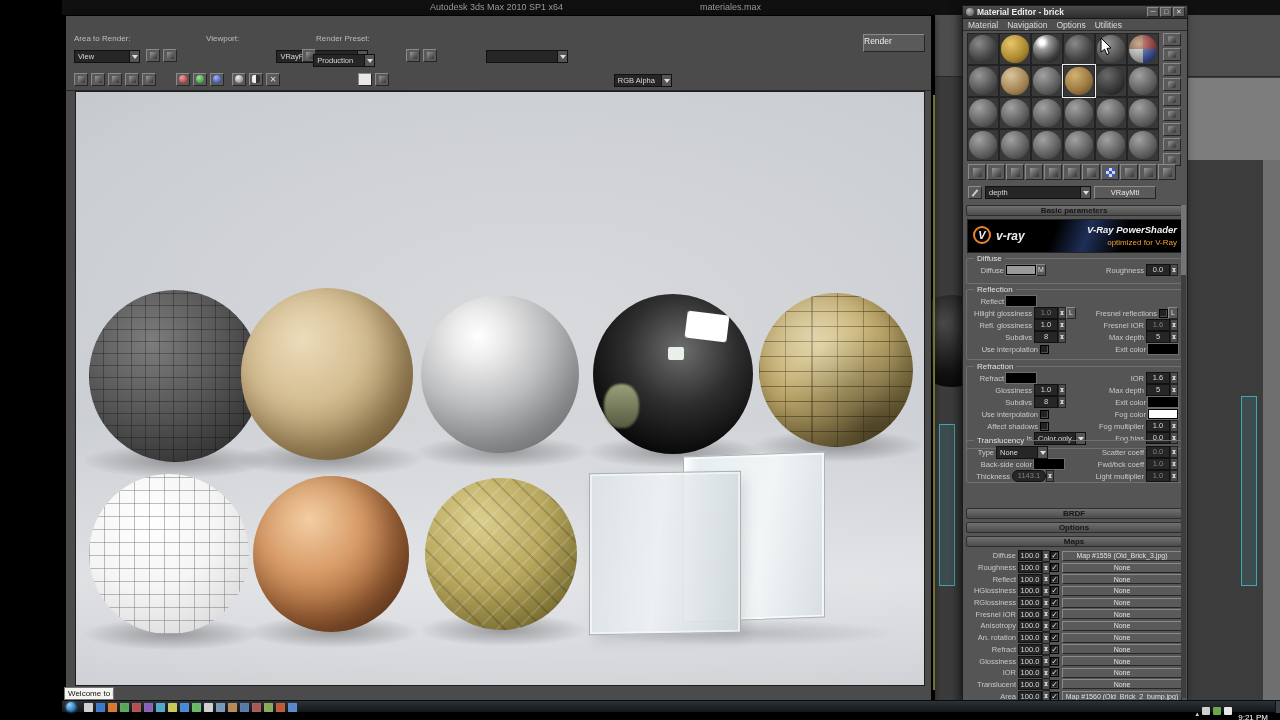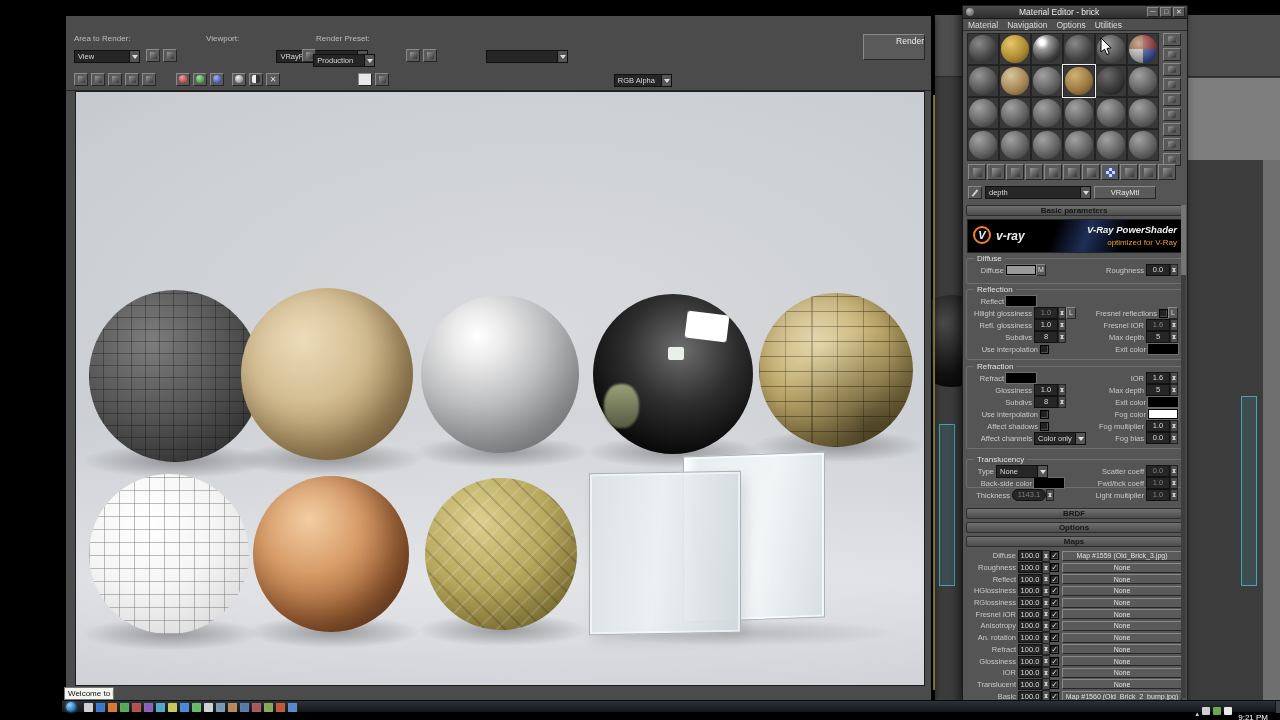--- a/index.html
+++ b/index.html
@@ -96,21 +96,21 @@
  repeating-linear-gradient(-45deg, rgba(255,255,255,.12) 0 2px, transparent 2px 14px),
  radial-gradient(circle at 36% 28%, #dccf8e 0%, #b8a85e 45%, #7f7336 76%, #59522c 100%);}
 .glass{position:absolute;border:1px solid rgba(150,160,165,.75);}
 #glass-front{background:linear-gradient(95deg, rgba(220,226,229,.95) 0%, rgba(238,242,244,.88) 45%, rgba(208,216,220,.95) 100%);box-shadow:inset 0 0 0 2px rgba(255,255,255,.55), 5px 7px 14px rgba(0,0,0,.10);transform:skewY(-1deg);}
 #glass-back{background:linear-gradient(100deg, rgba(232,238,240,.95) 0%, rgba(244,248,249,.9) 55%, rgba(215,222,226,.95) 100%);box-shadow:inset 14px 0 10px -6px rgba(255,255,255,.95), inset 0 0 0 2px rgba(255,255,255,.7);transform:skewY(-2deg);}
 
 
 #me{left:962px;top:5px;width:226px;height:696px;background:#555;border:1px solid #1a1a1a;box-shadow:-3px 3px 9px rgba(0,0,0,.6);}
 #me-title{position:absolute;left:0;top:0;right:0;height:13px;background:linear-gradient(#4c4c4c,#2d2d2d);border-bottom:1px solid #191919;display:flex;align-items:center;padding:0 2px;}
 #me-ticon{width:8px;height:8px;border-radius:50%;background:radial-gradient(circle at 35% 30%,#bcbcbc,#4e4e4e);margin:0 3px 0 1px;}
-#me-ttext{font-size:8.5px;font-weight:normal;color:#ececec;white-space:nowrap;margin-left:42px;}
+#me-ttext{font-size:8.5px;font-weight:bold;color:#ececec;white-space:nowrap;}
 #me-menu{position:absolute;left:0;top:13px;right:0;height:12px;background:#4f4f4f;border-bottom:1px solid #2c2c2c;display:flex;gap:9px;padding:0 5px;align-items:center;}
 .me-menu-item{font-size:8.5px;color:#dcdcdc;}
 #slots{position:absolute;left:4px;top:27px;width:192px;height:128px;display:grid;grid-template-columns:repeat(6,32px);grid-auto-rows:32px;background:#2b2b2b;}
 .slot{border:1px solid #232323;background:#383838;position:relative;}
 .slot[data-type~="sel"]{outline:1px solid #f0f0f0;z-index:2;}
 .ball{position:absolute;left:1px;top:1px;width:28px;height:28px;border-radius:50%;}
 .slot[data-type~="gray"] .ball{background:radial-gradient(circle at 35% 30%, #a2a2a2, #5e5e5e 60%, #2e2e2e);}
 .slot[data-type~="bumpy-gray"] .ball{background:radial-gradient(circle at 35% 30%, #979797, #575757 55%, #262626);}
 .slot[data-type~="bumpy-dark"] .ball{background:radial-gradient(circle at 35% 30%, #8a8a8a, #484848 55%, #1d1d1d);}
 .slot[data-type~="gold"] .ball{background:radial-gradient(circle at 35% 30%, #e8c76a, #a8872f 60%, #5a4818);}
@@ -139,21 +139,21 @@
 .grp{position:absolute;left:3px;width:216px;border:1px solid #6f6f6f;border-radius:2px;padding-top:5px;}
 .grp .legend{position:absolute;top:-5px;left:7px;background:#555;padding:0 3px;font-size:8px;color:#e0e0e0;}
 .pr{display:flex;align-items:center;height:12px;padding:0 3px;font-size:7.5px;color:#c9c9c9;}
 .pl{text-align:right;padding-right:2px;white-space:nowrap;overflow:hidden;flex:0 0 auto;}
 .mla{margin-left:auto;}
 .lw36{width:36px;}.lw64{width:64px;}.lw70{width:70px;}
 .w24{width:24px;}.w30{width:30px;}.w34{width:34px;border-radius:6px;}
 #grp-diffuse{top:252px;height:26px;}
 #grp-reflection{top:283px;height:71px;}
 #grp-refraction{top:360px;height:83px;}
-#grp-translucency{top:453px;height:29px;}
+#grp-translucency{top:434px;height:43px;}
 #roll-basic{top:199px;}
 #roll-brdf{top:502px;}
 #roll-options{top:516px;}
 #roll-maps{top:530px;}
 #maps{position:absolute;left:3px;top:544px;width:218px;}
 .map-row{display:flex;align-items:center;height:11.7px;padding:0 2px;}
 .map-lbl{width:50px;text-align:right;font-size:7.5px;color:#c9c9c9;padding-right:2px;white-space:nowrap;}
 .amt{width:24px;height:11px;line-height:9px;}
 .map-btn{flex:1;margin-left:3px;height:10px;font-size:7px;color:#e0e0e0;background:#5a5a5a;border:1px solid;border-color:#8a8a8a #262626 #262626 #8a8a8a;white-space:nowrap;overflow:hidden;padding:0;font-family:"Liberation Sans",sans-serif;}
 #me-scroll{position:absolute;right:1px;top:199px;bottom:2px;width:5px;background:#3e3e3e;}
@@ -172,20 +172,24 @@
 .tr-caret::before{content:"▴";color:#ccc;font-size:7px;}
 .tr-sq{width:8px;height:8px;border-radius:1px;}
 #clock{position:absolute;right:12px;top:12px;font-size:8px;color:#fff;}
 #show-desktop{position:absolute;right:0;top:0;width:5px;height:12px;background:#3a4148;border-left:1px solid #10131a;}
 </style>
 </head>
 <body>
 
 <div id="stage">
 
+  <div class="abs" id="appbar">
+    <span class="abs" id="app-title">Autodesk 3ds Max 2010 SP1 x64</span>
+    <span class="abs" id="doc-title">materiales.max</span>
+  </div>
   <div class="abs" id="bg-right-view"></div>
   <div class="abs" id="bg-right-toolbar"></div>
   <div class="abs" id="bg-right-panel"></div>
   <div class="abs" id="bg-cmd-strip"></div>
   <div class="abs" id="bg-sphere"></div>
   <div class="abs" id="bg-yellow-line"></div>
   <div class="abs teal-box" id="teal-a"></div>
   <div class="abs teal-box" id="teal-b"></div>
 
   <div class="abs" id="rw">
@@ -197,21 +201,21 @@
 
       <span class="combo abs" style="left:8px;top:20px;width:66px;"><span>View</span><i class="ca"></i></span>
       <span class="bb tico" style="left:80px;top:20px;"></span>
       <span class="bb tico" style="left:97px;top:20px;"></span>
       <span class="combo abs" style="left:140px;top:20px;width:92px;"><span>VRayPhysicalCam</span><i class="ca"></i></span>
       <span class="bb tico" style="left:236px;top:20px;"></span>
       <span class="combo abs" style="left:253px;top:20px;width:82px;"><span></span><i class="ca"></i></span>
       <span class="bb tico" style="left:340px;top:20px;"></span>
       <span class="bb tico" style="left:357px;top:20px;"></span>
 
-      <span class="bb abs" style="right:6px;top:5px;width:62px;height:26px;font-size:8.5px;color:#eee;text-align:right;line-height:12px;">Render</span>
+      <span class="bb abs" style="right:6px;top:5px;width:62px;height:18px;font-size:8.5px;color:#eee;text-align:left;line-height:12px;">Render</span>
       <span class="combo abs" style="right:6px;top:24px;width:62px;"><span>Production</span><i class="ca"></i></span>
 
       <span class="bb tico" style="left:8px;top:44px;"></span>
       <span class="bb tico" style="left:25px;top:44px;"></span>
       <span class="bb tico" style="left:42px;top:44px;"></span>
       <span class="bb tico" style="left:59px;top:44px;"></span>
       <span class="bb tico" style="left:76px;top:44px;"></span>
       <span class="bb dot dot-r" style="left:110px;top:44px;"></span>
       <span class="bb dot dot-g" style="left:127px;top:44px;"></span>
       <span class="bb dot dot-b" style="left:144px;top:44px;"></span>
@@ -593,21 +597,21 @@
         <button class="map-btn">None</button>
       </div>
         <div class="map-row">
         <span class="map-lbl">Translucent</span>
         <span class="fld amt">100.0</span>
         <b class="spin"></b>
         <span class="cb on"></span>
         <button class="map-btn">None</button>
       </div>
         <div class="map-row">
-        <span class="map-lbl">Basic</span>
+        <span class="map-lbl">Area</span>
         <span class="fld amt">100.0</span>
         <b class="spin"></b>
         <span class="cb on"></span>
         <button class="map-btn">Map #1560 (Old_Brick_2_bump.jpg)</button>
       </div>
       </div>
 
     <div id="me-scroll">
         <div id="me-scroll-thumb"></div>
       </div>

